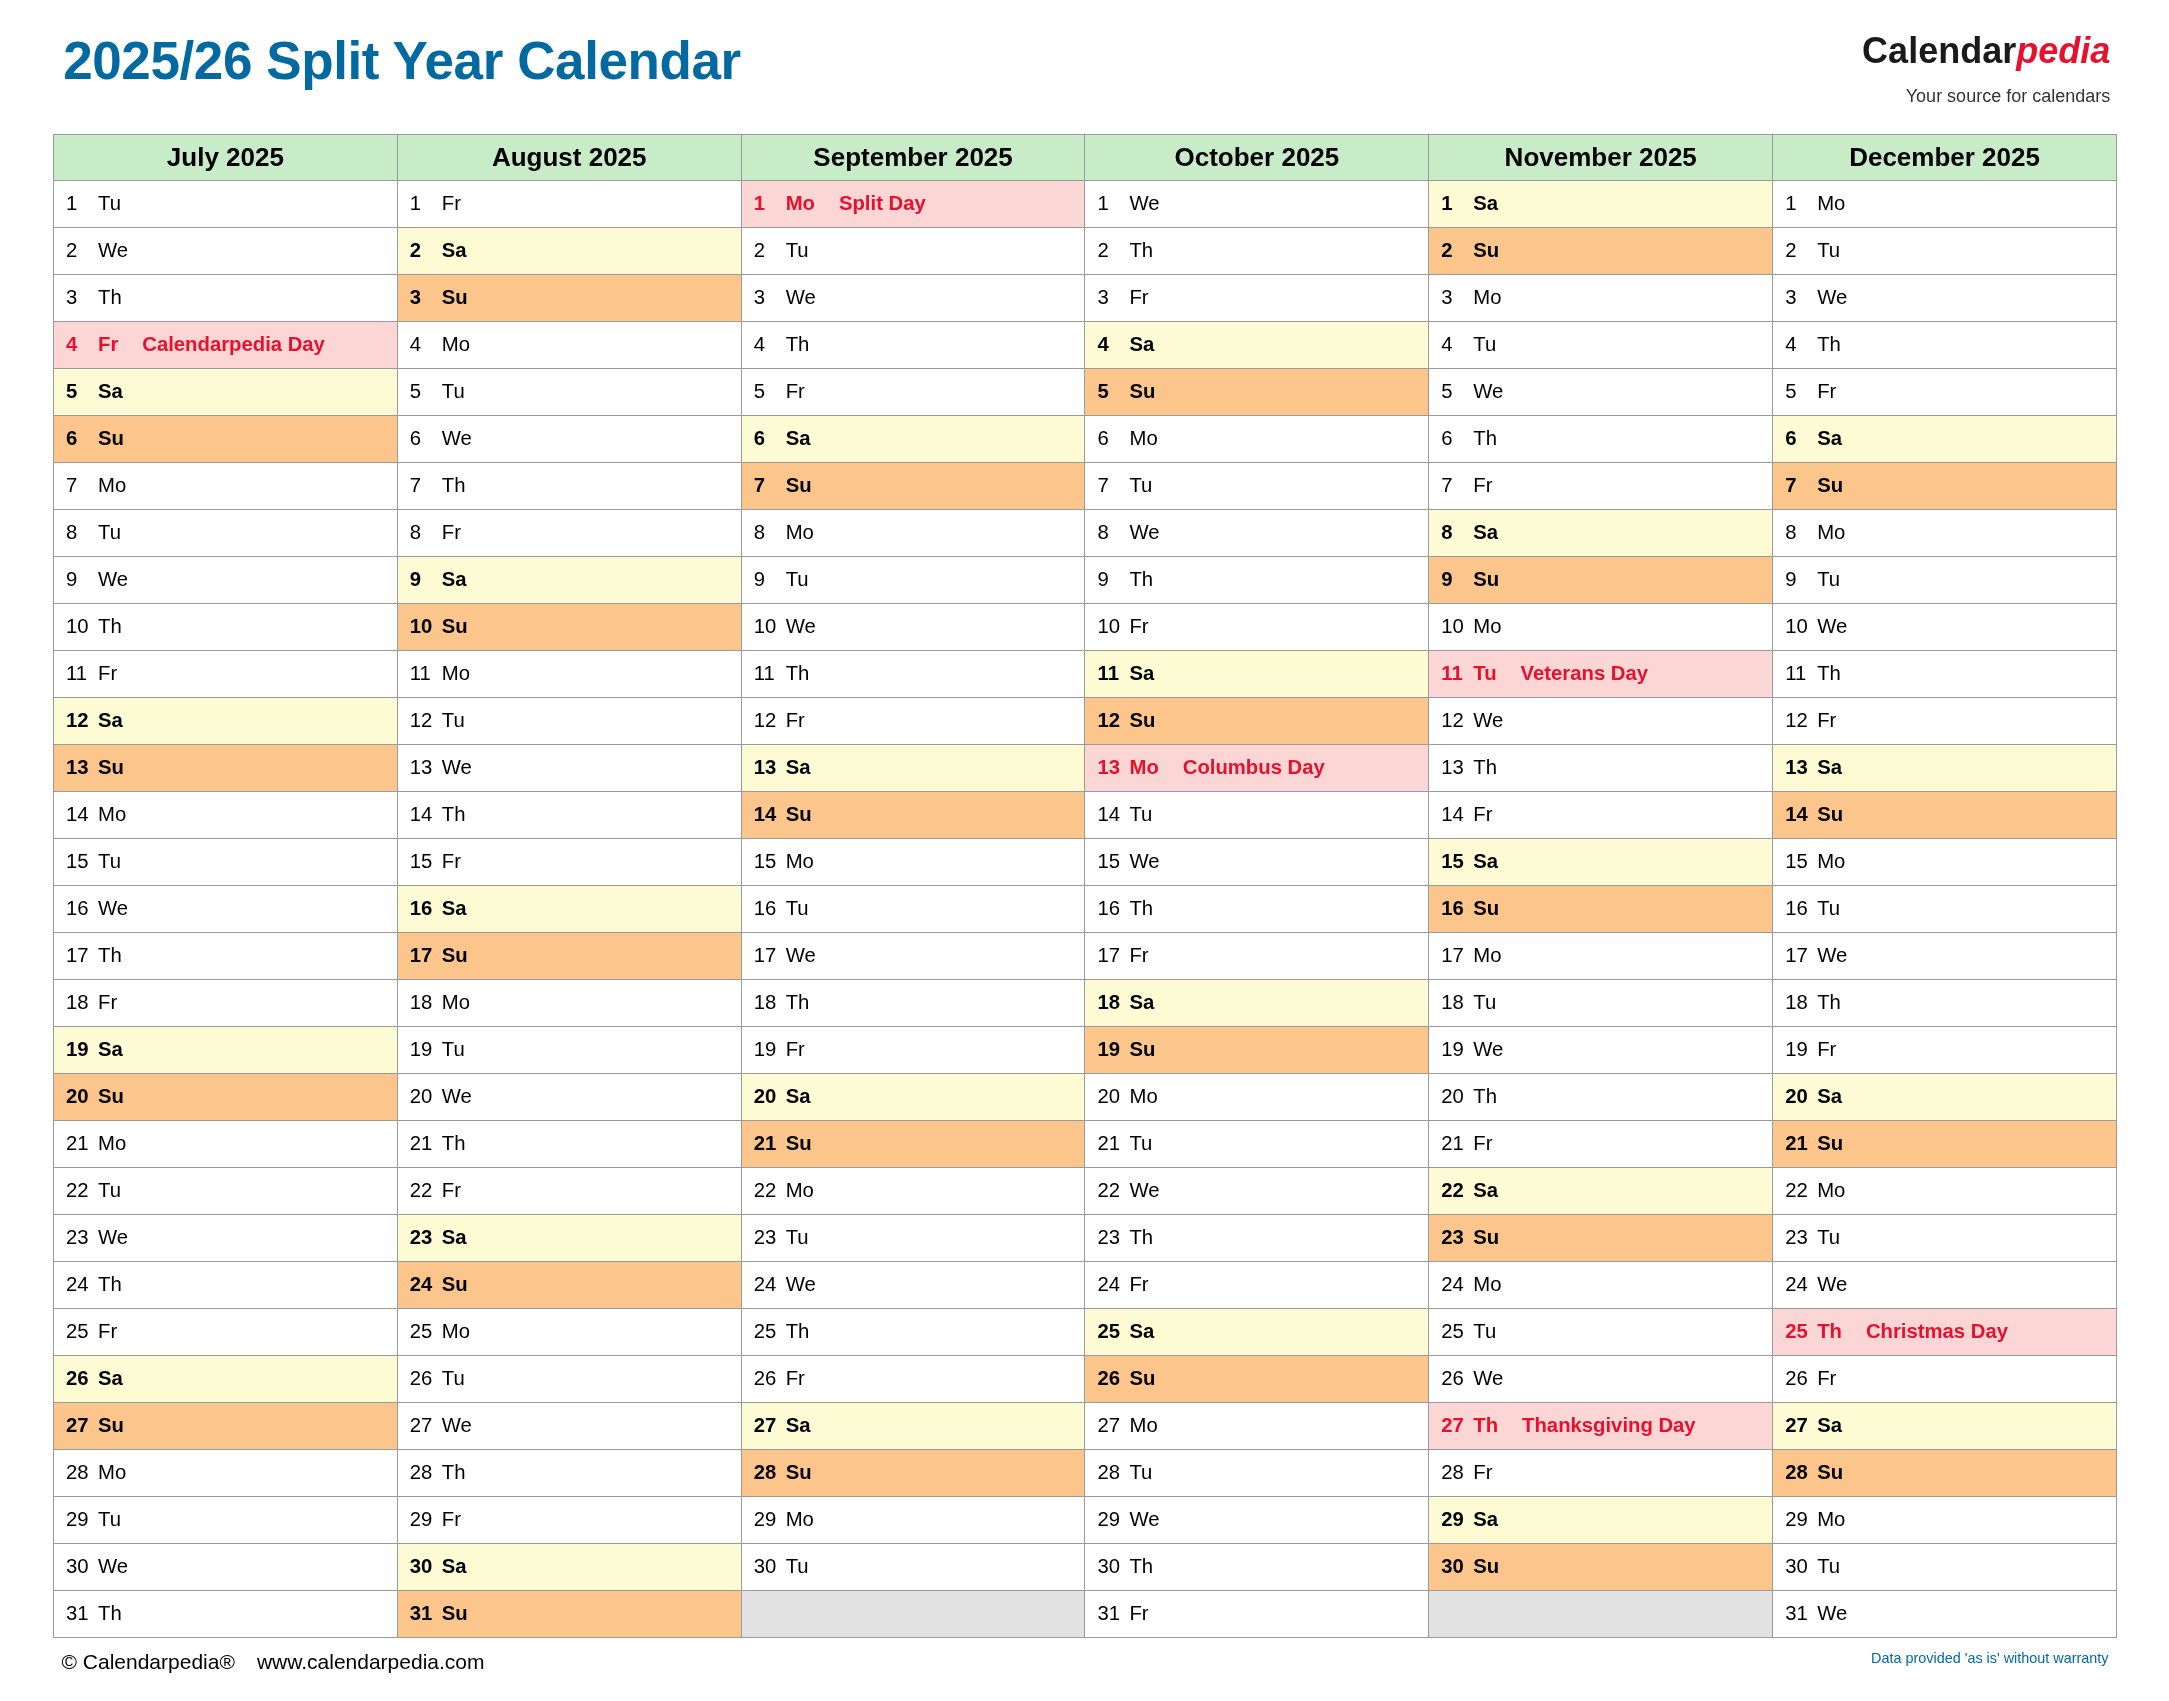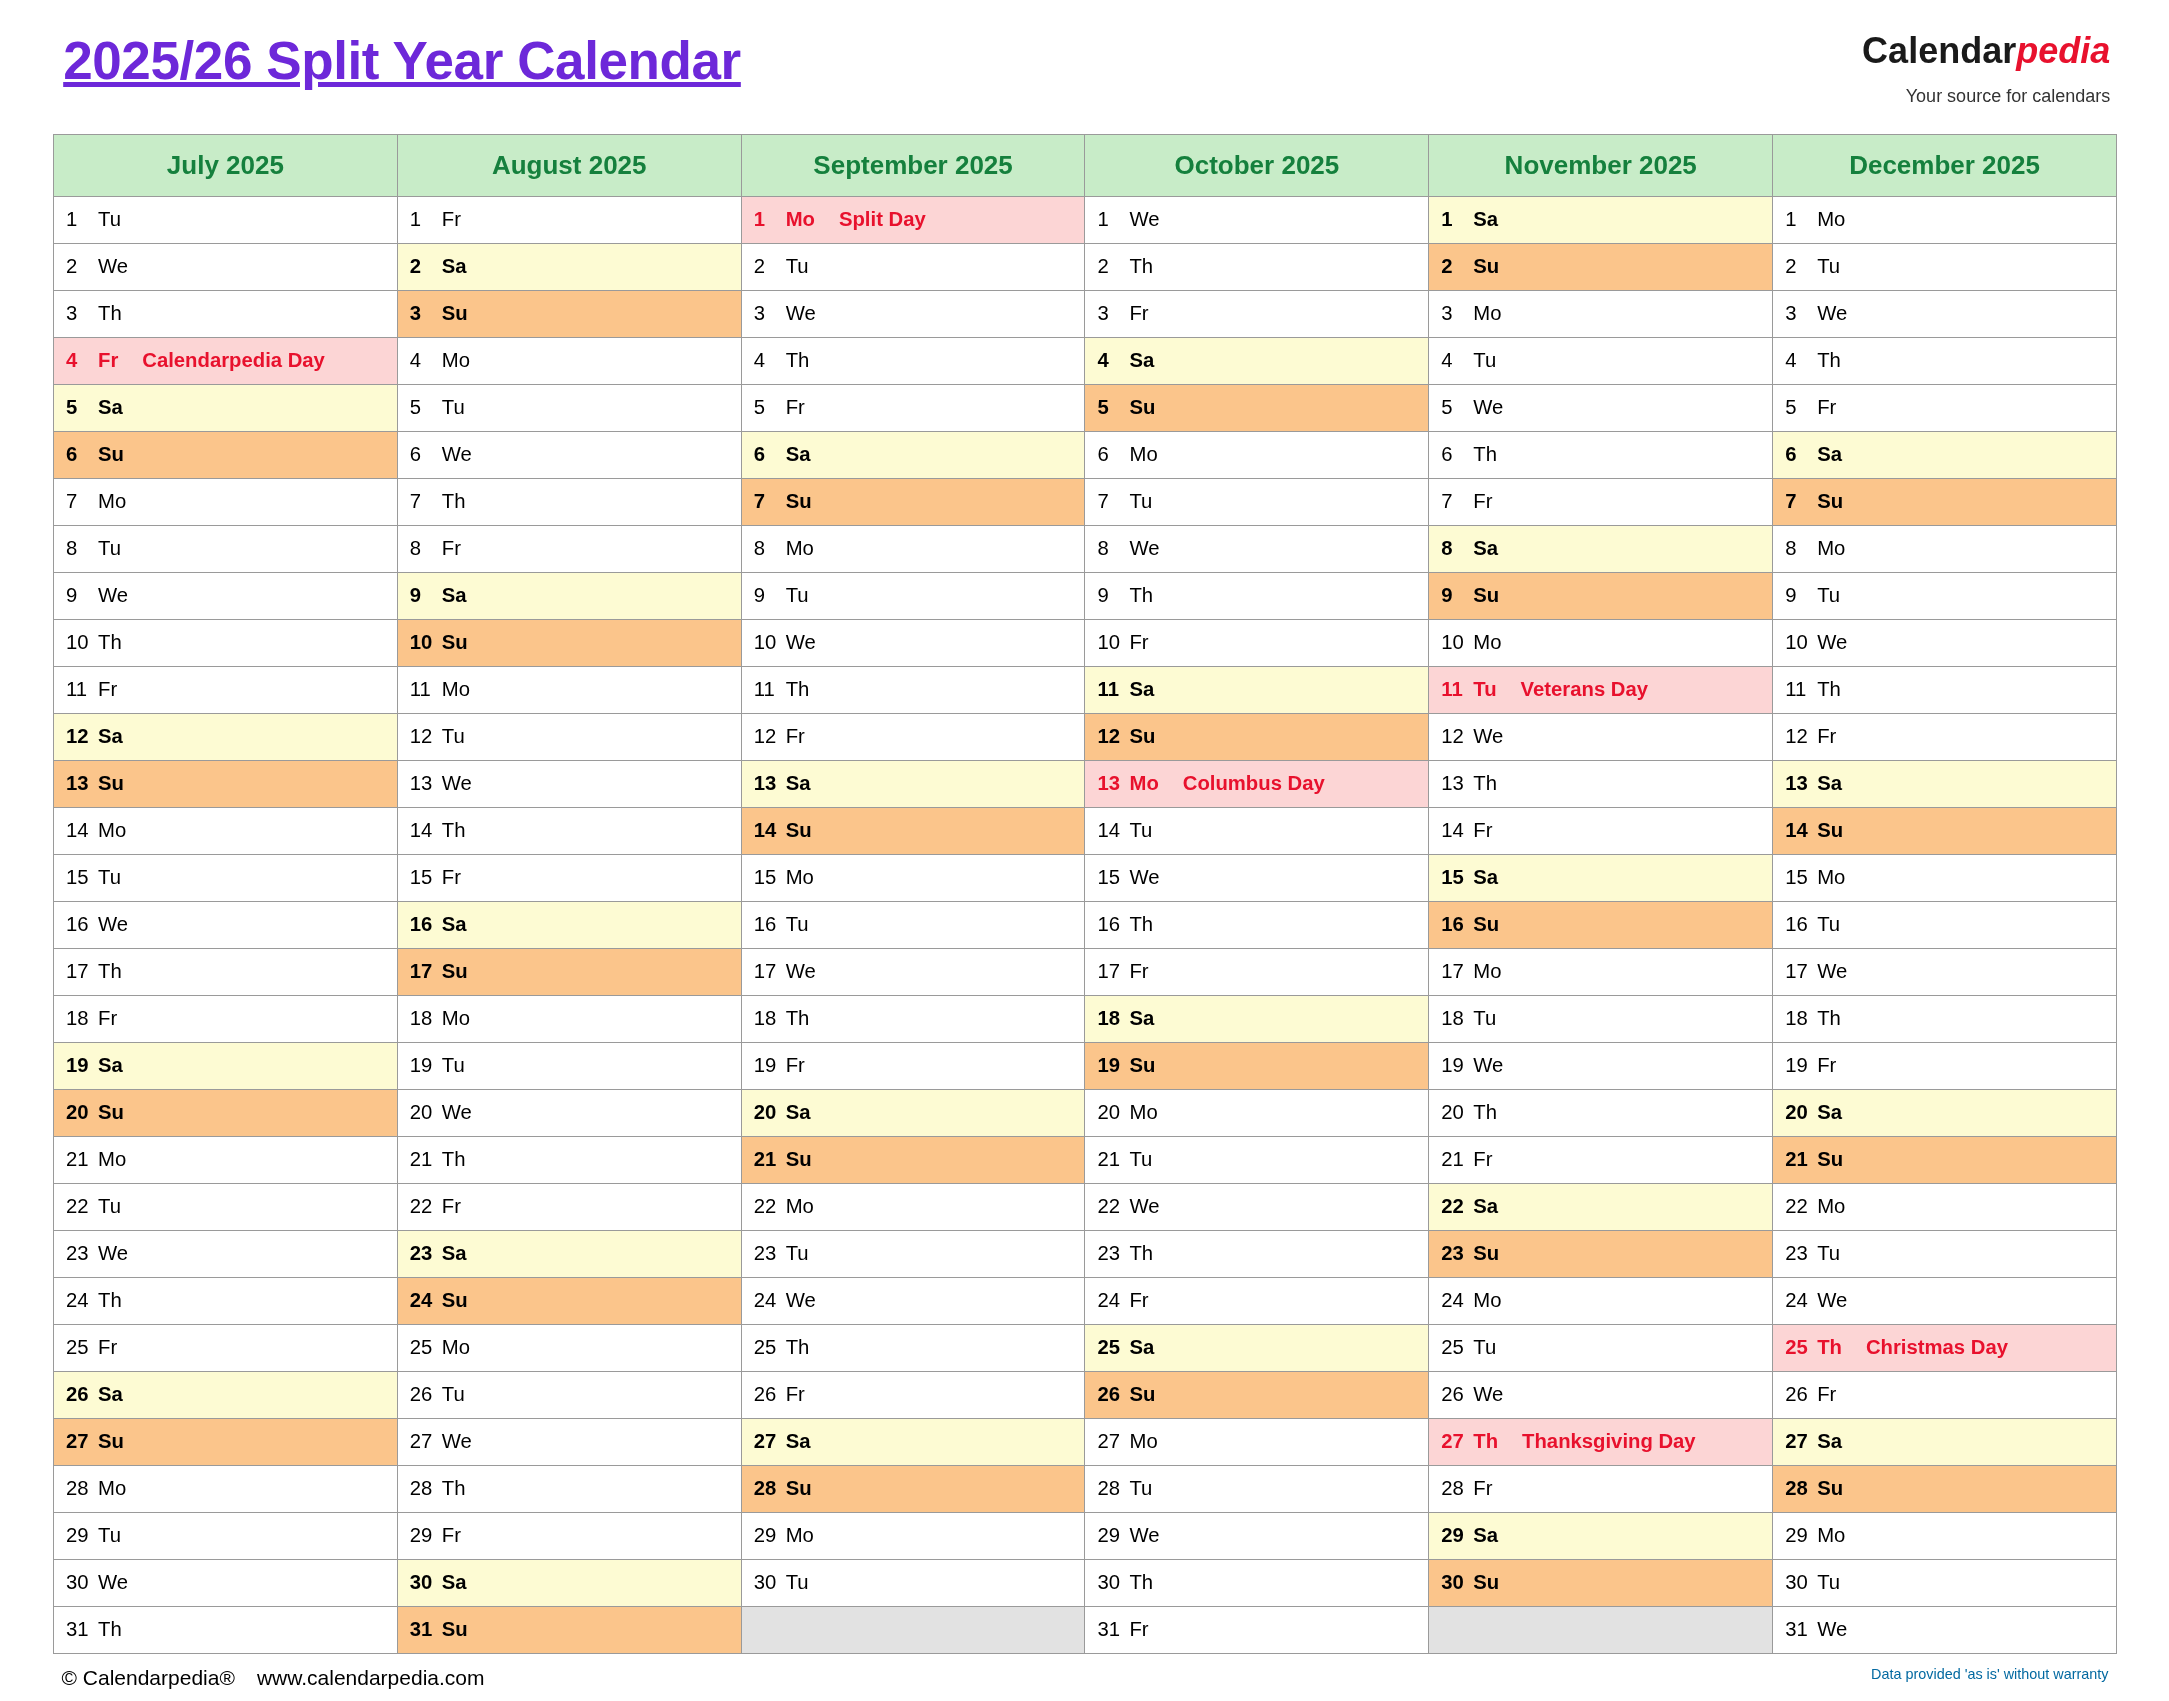--- a/index.html
+++ b/index.html
@@ -17,26 +17,25 @@
   }
   .topbar {
     display: flex;
     align-items: flex-start;
     justify-content: space-between;
     height: 100px;
   }
   .title {
     font-size: 53px;
     font-weight: bold;
-    color: #6d28d9;
+    color: #0369a1;
     letter-spacing: -0.4px;
     line-height: 1.15;
     padding-left: 10.2px;
     white-space: nowrap;
-    text-decoration: underline;
   }
   .brand {
     text-align: right;
     padding-right: 6.8px;
   }
   .brand-name {
     font-size: 36px;
     font-weight: bold;
     color: #1a1a1a;
     line-height: 1.1;
@@ -56,22 +55,22 @@
     margin-top: 3.4px;
   }
   table.cal th, table.cal td {
     border: 0.8px solid #9a9a9a;
     padding: 0;
   }
   table.cal th {
     background: #c8ecc8;
     font-size: 26px;
     font-weight: bold;
-    color: #15803d;
-    height: 62px;
+    color: #000000;
+    height: 46px;
     text-align: center;
   }
   td.day {
     height: 47px;
     font-size: 20.3px;
     color: #000;
     vertical-align: middle;
     background: #ffffff;
   }
   td.day .inner {

